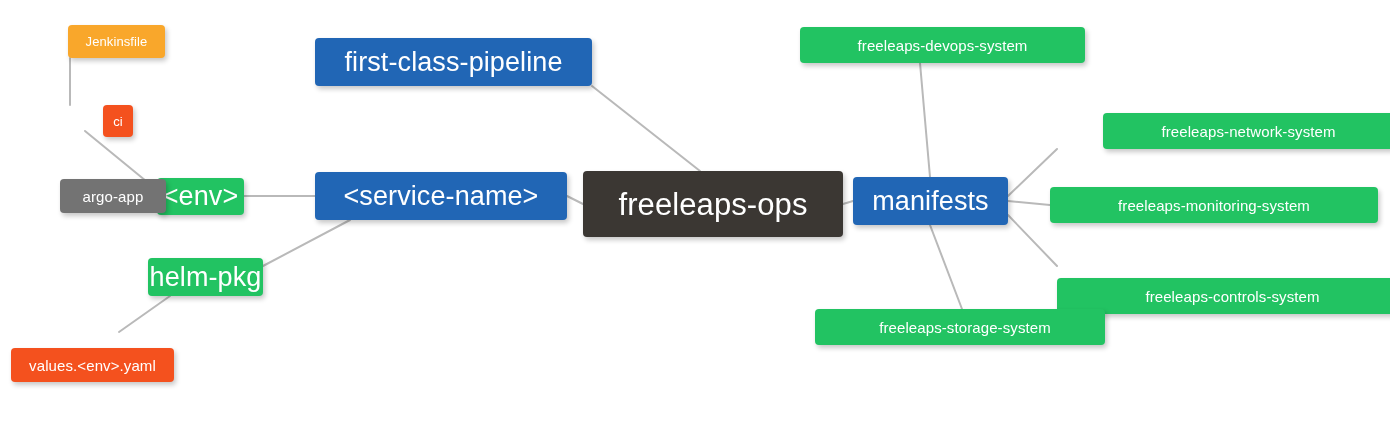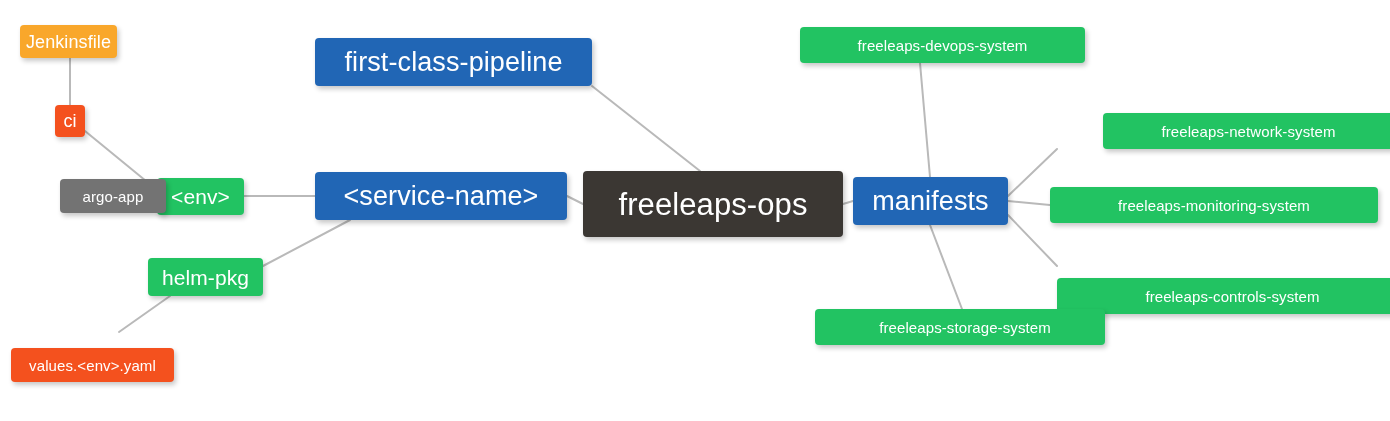--- a/index.html
+++ b/index.html
@@ -43,23 +43,23 @@
     letter-spacing: 0.1px;
     line-height: 1;
     user-select: none;
   }
   .node-label {
     display: block;
     white-space: nowrap;
   }
   .lvl-root   { font-size: 31px; }
   .lvl-1      { font-size: 27px; }
-  .lvl-2      { font-size: 21px; }
+  .lvl-2      { font-size: 27px; }
   .lvl-3      { font-size: 15px; justify-content: center; }
-  .lvl-4      { font-size: 18px; }
+  .lvl-4      { font-size: 13px; margin-left: 48px; }
 </style>
 </head>
 <body>
 
 <div id="canvas">
   <svg id="edge-layer" viewBox="0 0 1390 421" preserveAspectRatio="none">
       <path class="edge" d="M 583 204 L 567 196" stroke="#b9b9b9"></path>
       <path class="edge" d="M 843 204 L 853 201" stroke="#b9b9b9"></path>
       <path class="edge" d="M 592 86 L 700 171" stroke="#b9b9b9"></path>
       <path class="edge" d="M 315 196 L 244 196" stroke="#b9b9b9"></path>

